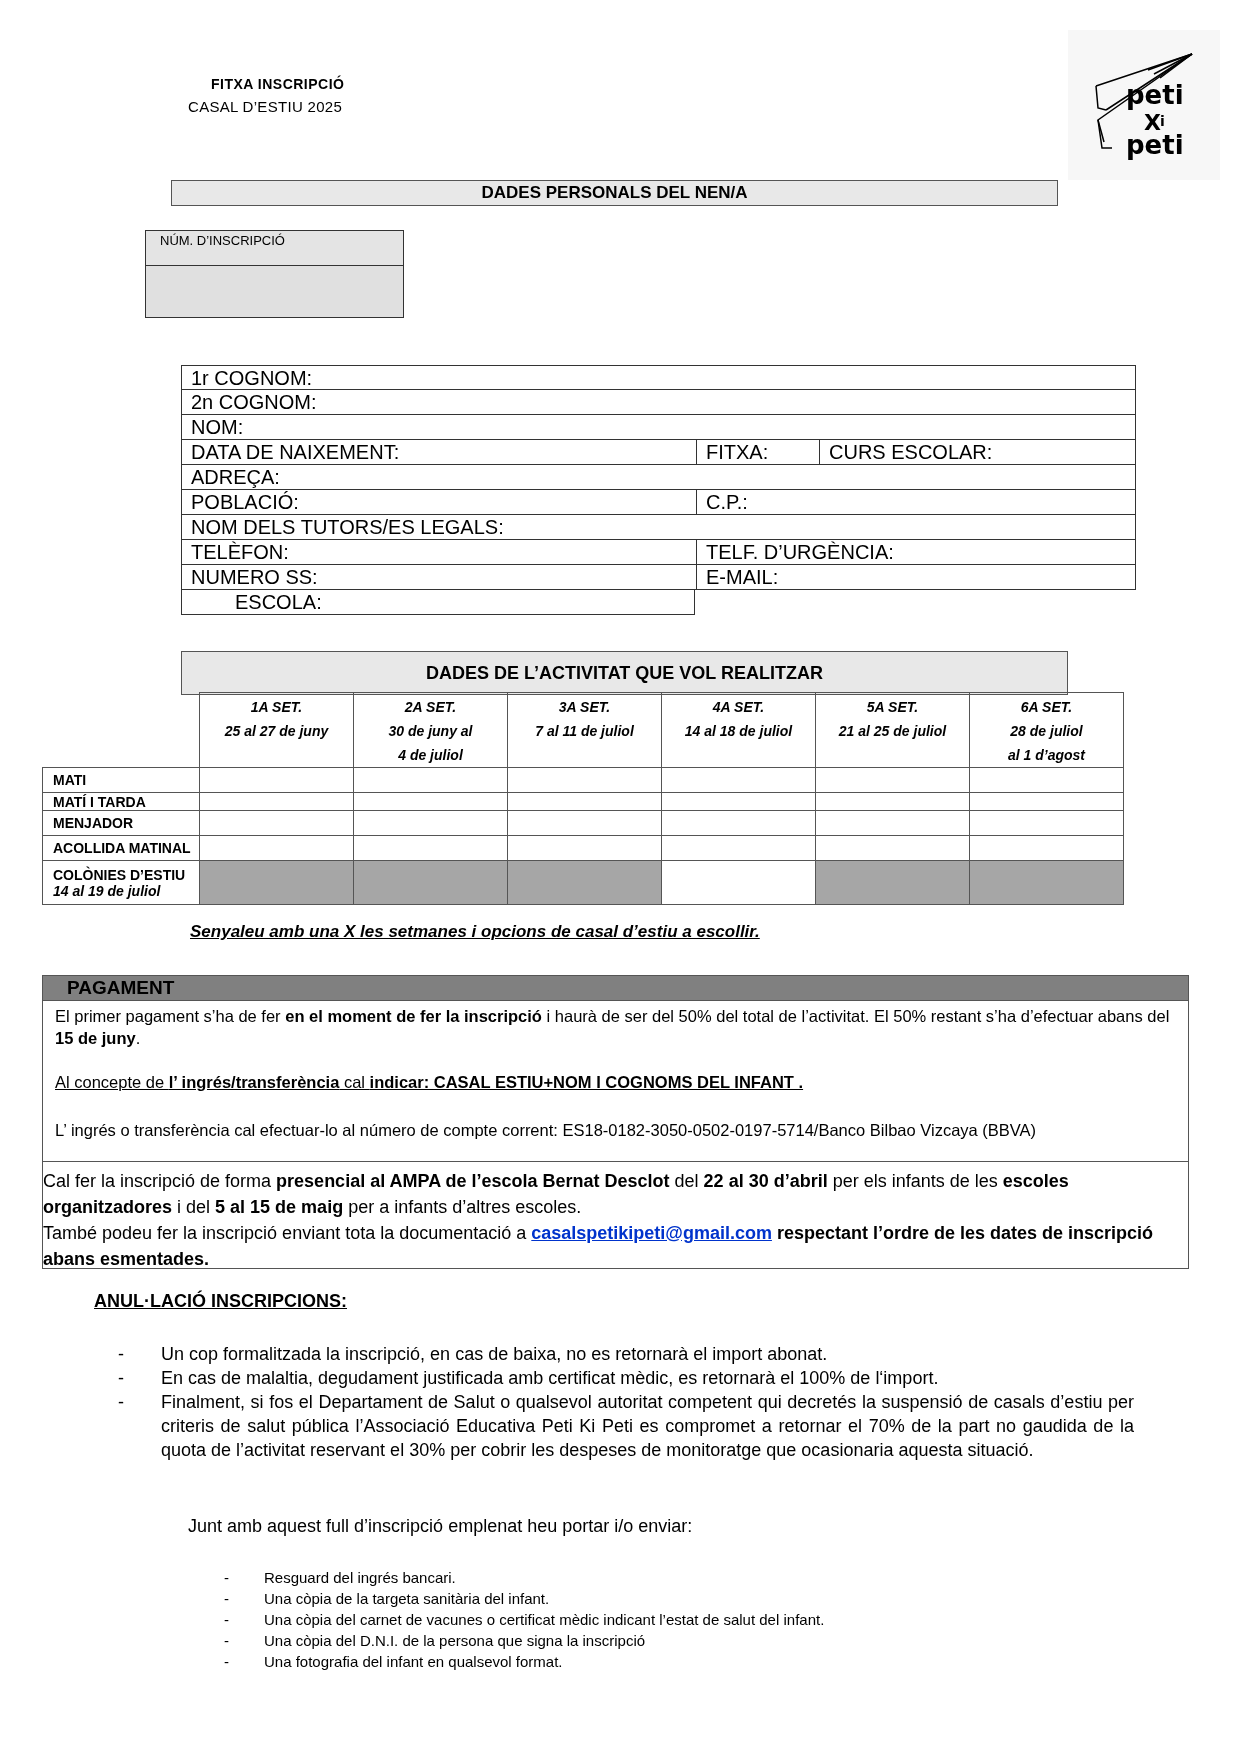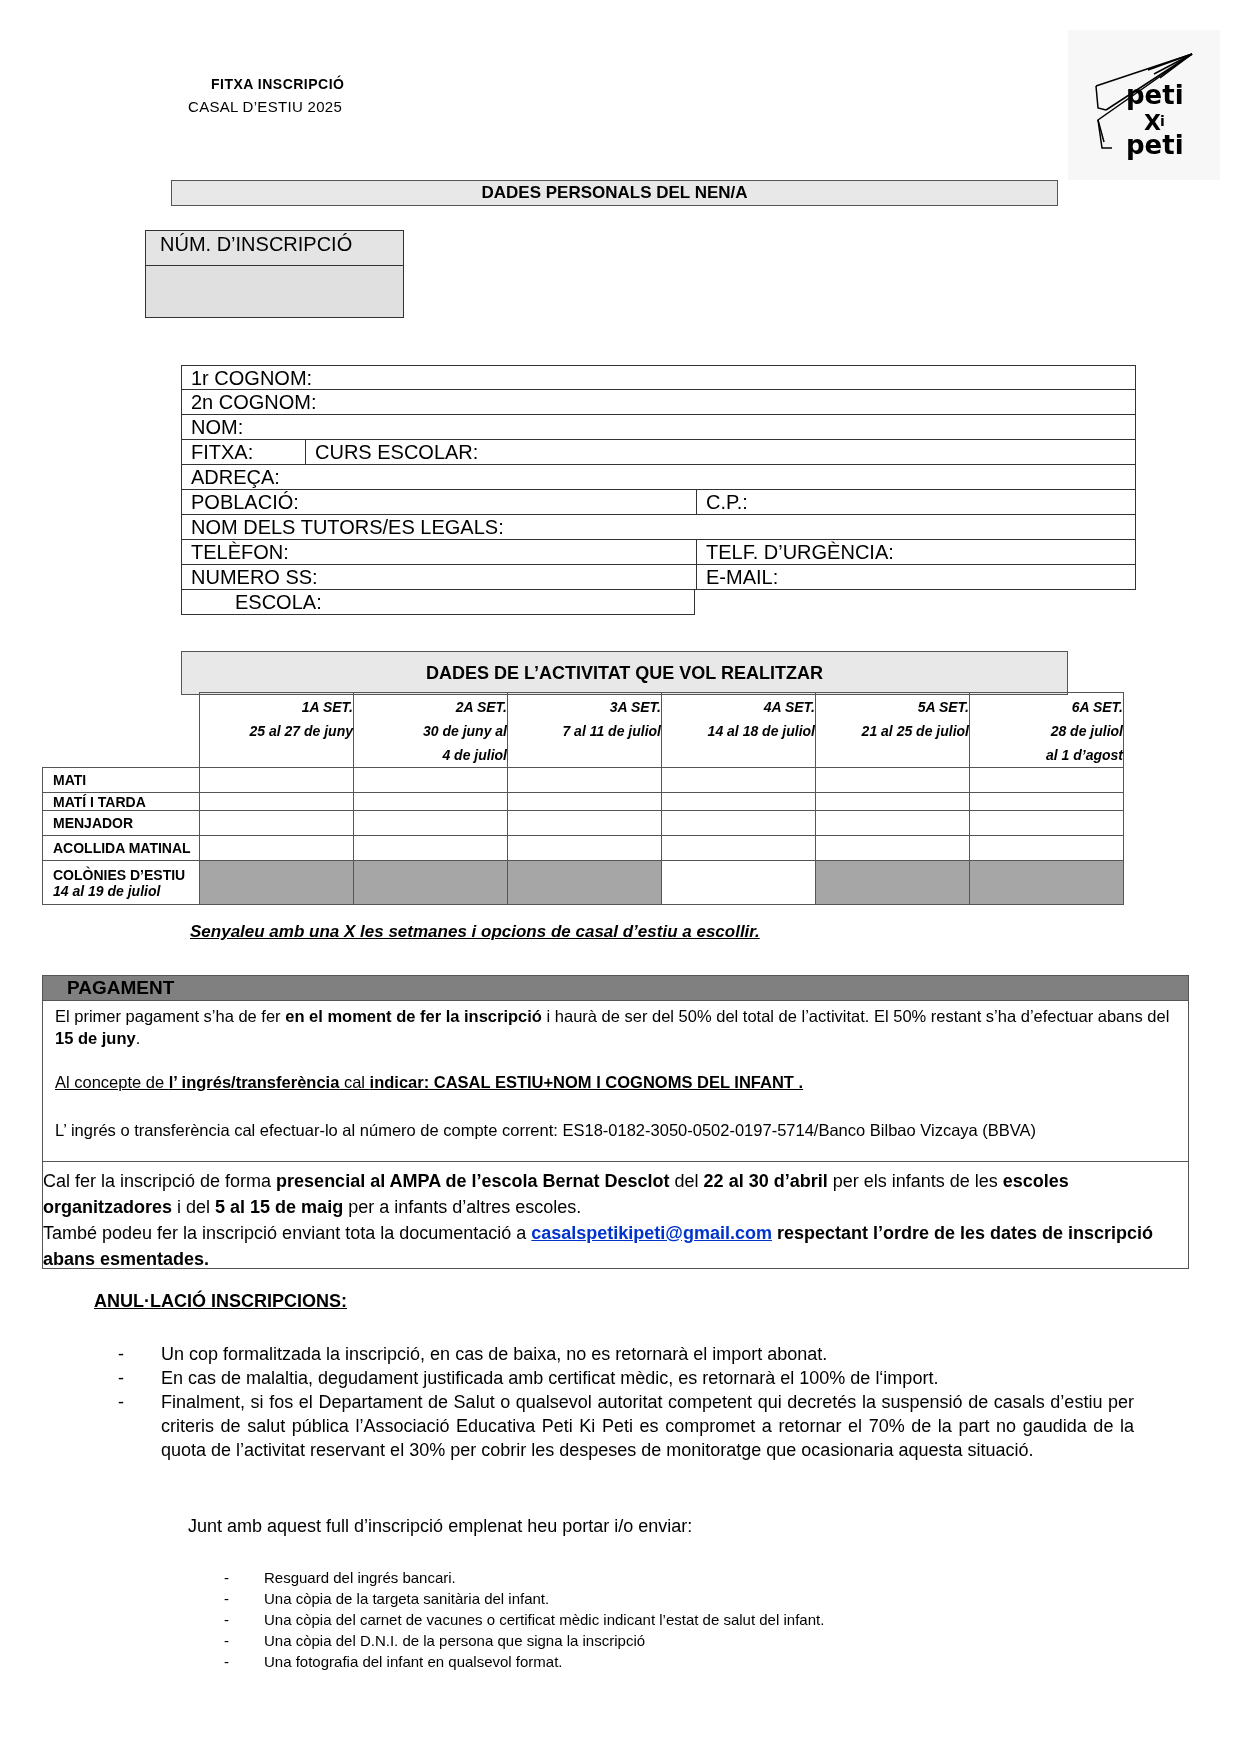--- a/index.html
+++ b/index.html
@@ -17,36 +17,36 @@
   
   .banner { background: #e8e8e8; border: 1px solid #555; box-sizing: border-box;
             display: flex; align-items: center; justify-content: center; font-weight: bold; }
   .banner1 { left: 171px; top: 180px; width: 887px; height: 26px; font-size: 17px; }
   .banner2 { left: 181px; top: 651px; width: 887px; height: 44px; font-size: 18px; }
 
   
   .numbox { left: 145px; top: 230px; width: 259px; height: 88px; border: 1px solid #333; box-sizing: border-box;
             background: #e4e4e4; }
   .numbox .top { height: 35px; border-bottom: 1px solid #333; box-sizing: border-box;
-                 padding: 2px 0 0 14px; font-size: 20px; }
+                 padding: 2px 0 0 14px; font-size: 13px; }
   .numbox .bottom { height: 51px; background: #e0e0e0; }
 
   
   .pt { left: 181px; top: 365px; width: 955px; }
   .prow { display: flex; height: 25px; border: 1px solid #333; border-top: none; box-sizing: border-box; font-size: 20px; }
   .prow:first-child { border-top: 1px solid #333; }
   .pcell { box-sizing: border-box; padding: 1px 0 0 9px; line-height: 22px; white-space: nowrap; overflow: hidden; }
   .pcell + .pcell { border-left: 1px solid #333; }
   .prow.half { width: 514px; padding-left: 44px; }
 
   
   .grid { left: 42px; top: 692px; border-collapse: collapse; }
   .grid td { border: 1.5px solid #555; box-sizing: border-box; padding: 0; }
   .grid .corner { border: none; border-bottom: 1.5px solid #555; }
-  .grid .wh { text-align: right; vertical-align: top; font-size: 14px; font-weight: bold; font-style: italic; line-height: 24px; padding-top: 2px; margin-top: 24px; }
+  .grid .wh { text-align: center; vertical-align: top; font-size: 14px; font-weight: bold; font-style: italic; line-height: 24px; padding-top: 2px; margin-top: 24px; }
   .grid .rl { font-size: 14px; font-weight: bold; padding-left: 10px; white-space: nowrap; }
   .grid .rl .it { font-style: italic; display: block; }
   .grid .shade { background: #a6a6a6; }
   .grid .cell { background: #fff; }
 
   .note { left: 190px; top: 922px; font-size: 17px; font-weight: bold; font-style: italic; text-decoration: underline; }
 
   
   .pay { left: 42px; top: 975px; width: 1147px; border: 1px solid #555; box-sizing: border-box; }
   .pay-head { background: #808080; height: 24px; border-bottom: 1px solid #555; font-weight: bold; font-size: 19px; padding-left: 24px; line-height: 24px; }
@@ -106,20 +106,21 @@
   <div class="prow">
     <div class="pcell" style="width:100%">1r COGNOM:</div>
   </div>
   <div class="prow">
     <div class="pcell" style="width:100%">2n COGNOM:</div>
   </div>
   <div class="prow">
     <div class="pcell" style="width:100%">NOM:</div>
   </div>
   <div class="prow">
+    <div class="pcell" style="width:514px">DATA DE NAIXEMENT:</div>
     <div class="pcell" style="width:123px">FITXA:</div>
     <div class="pcell" style="flex:1">CURS ESCOLAR:</div>
   </div>
   <div class="prow">
     <div class="pcell" style="width:100%">ADREÇA:</div>
   </div>
   <div class="prow">
     <div class="pcell" style="width:514px">POBLACIÓ:</div>
     <div class="pcell" style="flex:1">C.P.:</div>
   </div>

